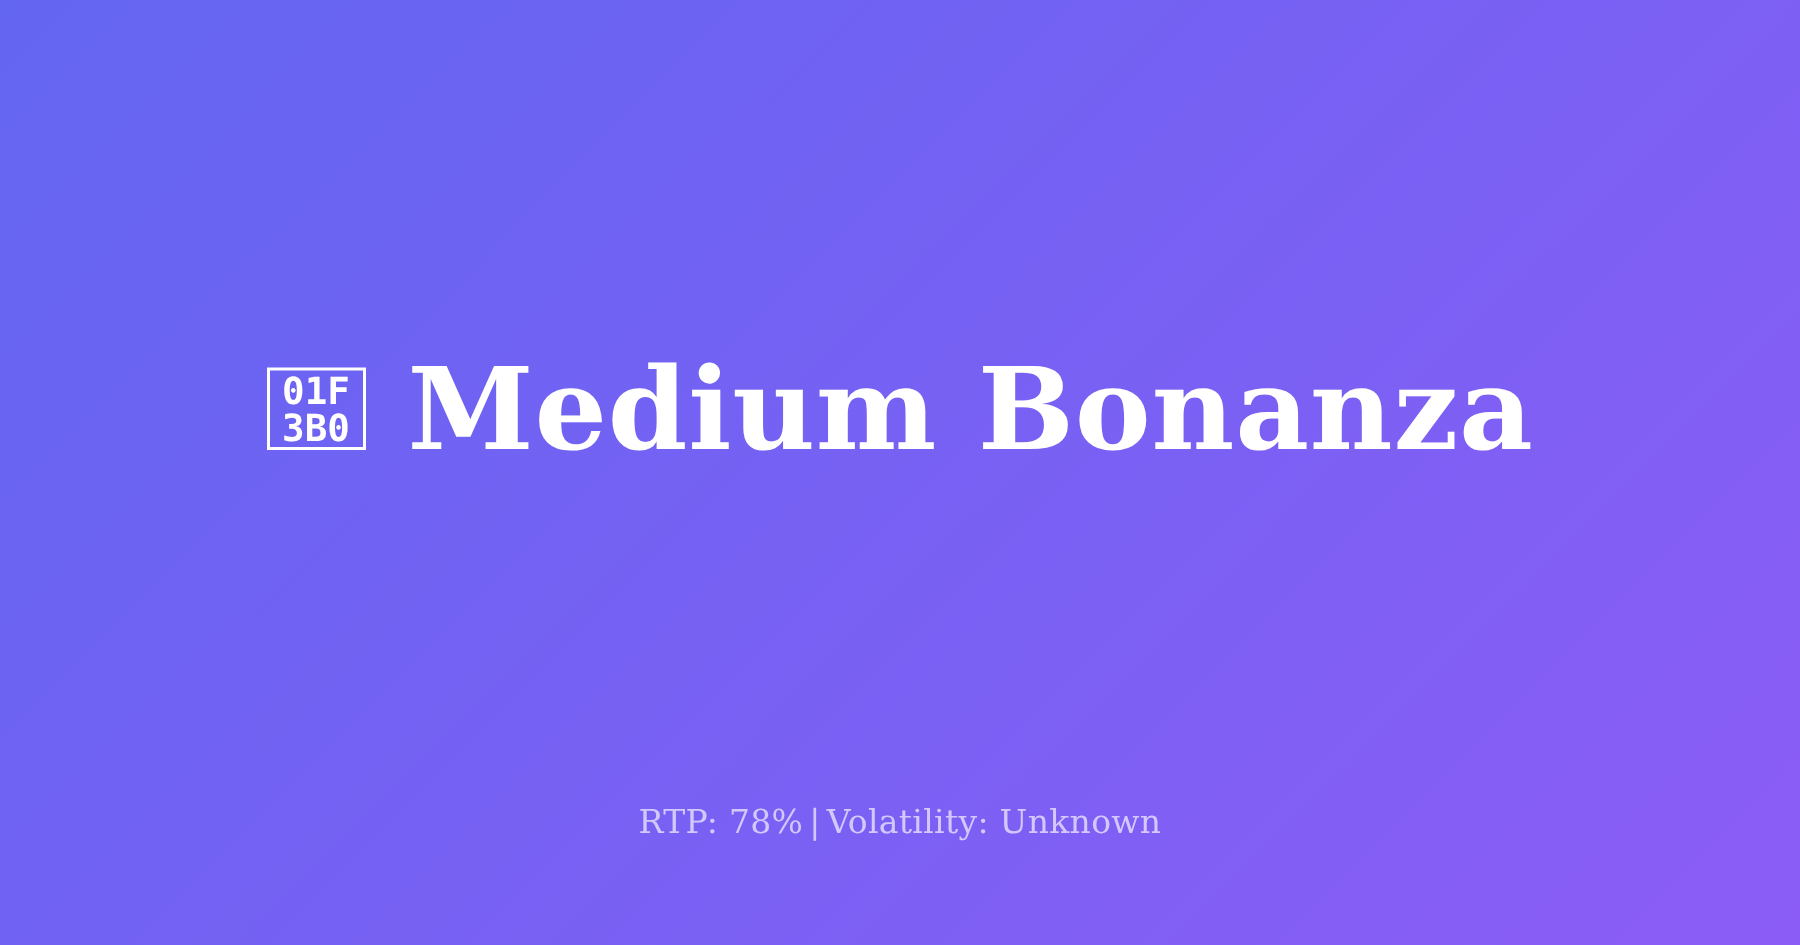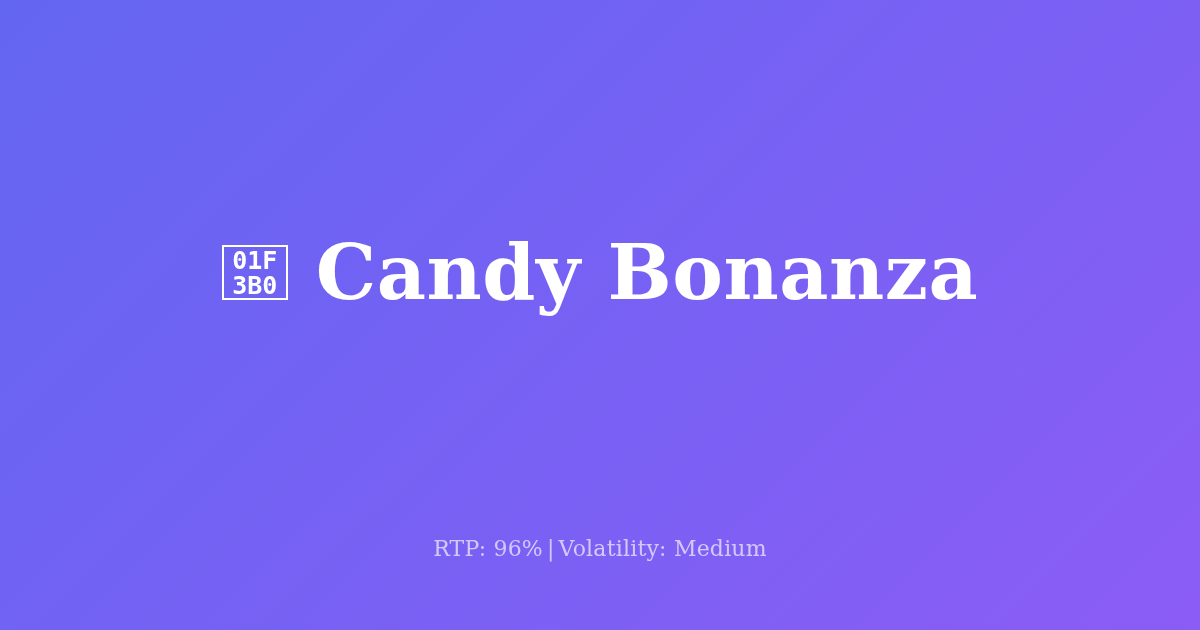--- a/index.html
+++ b/index.html
@@ -111,24 +111,24 @@
 
   <div class="hero">
 
     <div class="title-row">
 
       <span class="tofu-glyph">
         <span class="tofu-row">01F</span>
         <span class="tofu-row">3B0</span>
       </span>
 
-      <h1 class="title-text">Candy Bonanza</h1>
+      <h1 class="title-text">Medium Bonanza</h1>
 
     </div>
 
 
   </div>
 
   <div class="meta-footer">
-    <span>RTP: 96%</span><span class="meta-sep">|</span><span>Volatility: Medium</span>
+    <span>RTP: 78%</span><span class="meta-sep">|</span><span>Volatility: Unknown</span>
   </div>
 
 </div>
 
 </body></html>

